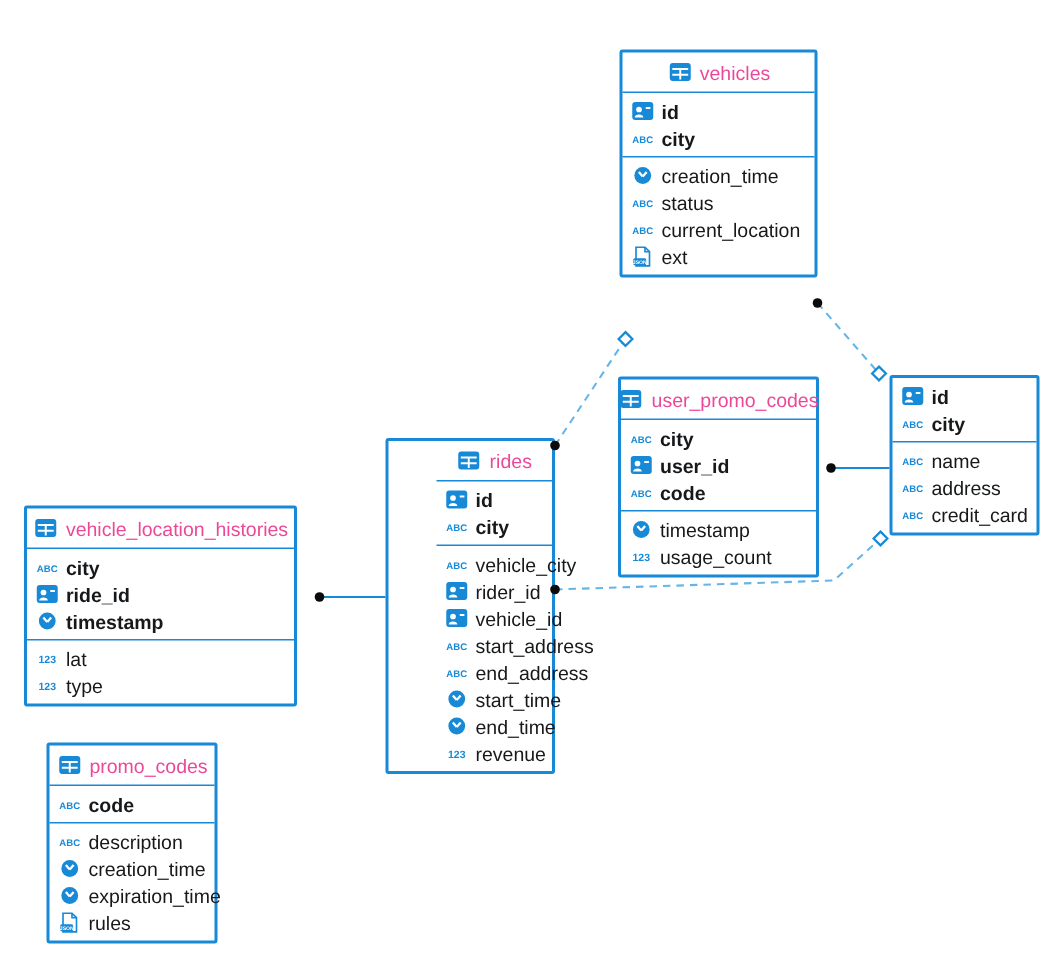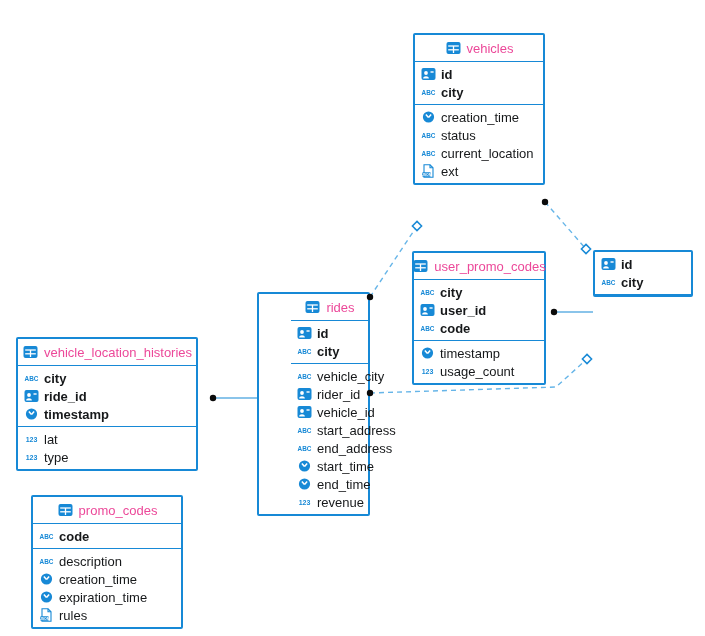--- a/index.html
+++ b/index.html
@@ -219,20 +219,46 @@
         </div>
         <div class="row pkrow">
           <span class="ic">
             <svg width="17" height="14" viewBox="0 0 17 14">
       <text x="8.5" y="10" text-anchor="middle" font-family="Liberation Sans, sans-serif" font-size="6.4" font-weight="bold" fill="#1789d6">ABC</text>
             </svg>
           </span>
           <span>city</span>
         </div>
       </div>
+      <div class="sec">
+        <div class="row">
+          <span class="ic">
+            <svg width="17" height="14" viewBox="0 0 17 14">
+      <text x="8.5" y="10" text-anchor="middle" font-family="Liberation Sans, sans-serif" font-size="6.4" font-weight="bold" fill="#1789d6">ABC</text>
+            </svg>
+          </span>
+          <span>name</span>
+        </div>
+        <div class="row">
+          <span class="ic">
+            <svg width="17" height="14" viewBox="0 0 17 14">
+      <text x="8.5" y="10" text-anchor="middle" font-family="Liberation Sans, sans-serif" font-size="6.4" font-weight="bold" fill="#1789d6">ABC</text>
+            </svg>
+          </span>
+          <span>address</span>
+        </div>
+        <div class="row">
+          <span class="ic">
+            <svg width="17" height="14" viewBox="0 0 17 14">
+      <text x="8.5" y="10" text-anchor="middle" font-family="Liberation Sans, sans-serif" font-size="6.4" font-weight="bold" fill="#1789d6">ABC</text>
+            </svg>
+          </span>
+          <span>credit_card</span>
+        </div>
+      </div>
     </div>
     <div class="tbl" style="left: 257px; top: 292px; width: 113px; padding-left: 32px;">
       <div class="tbl-head">
         <span class="ic">
           <svg width="15" height="14" viewBox="0 0 15 14">
       <rect x="0.5" y="1" width="14" height="12" rx="2" fill="#1789d6"></rect>
       <line x1="2.2" y1="5" x2="12.8" y2="5" stroke="#fff" stroke-width="1.3"></line>
       <line x1="2.2" y1="8.8" x2="12.8" y2="8.8" stroke="#fff" stroke-width="1.3"></line>
       <line x1="7.5" y1="5" x2="7.5" y2="12" stroke="#fff" stroke-width="1.3"></line>
           </svg>
@@ -392,21 +418,21 @@
         <div class="row">
           <span class="ic">
             <svg width="17" height="14" viewBox="0 0 17 14">
       <text x="8.5" y="10" text-anchor="middle" font-family="Liberation Sans, sans-serif" font-size="7" font-weight="bold" fill="#1789d6">123</text>
             </svg>
           </span>
           <span>type</span>
         </div>
       </div>
     </div>
-    <div class="tbl" style="left: 31px; top: 495px; width: 152px;">
+    <div class="tbl" style="left: 31px; top: 495px; width: 114px;">
       <div class="tbl-head">
         <span class="ic">
           <svg width="15" height="14" viewBox="0 0 15 14">
       <rect x="0.5" y="1" width="14" height="12" rx="2" fill="#1789d6"></rect>
       <line x1="2.2" y1="5" x2="12.8" y2="5" stroke="#fff" stroke-width="1.3"></line>
       <line x1="2.2" y1="8.8" x2="12.8" y2="8.8" stroke="#fff" stroke-width="1.3"></line>
       <line x1="7.5" y1="5" x2="7.5" y2="12" stroke="#fff" stroke-width="1.3"></line>
           </svg>
         </span>
         <span>promo_codes</span>

